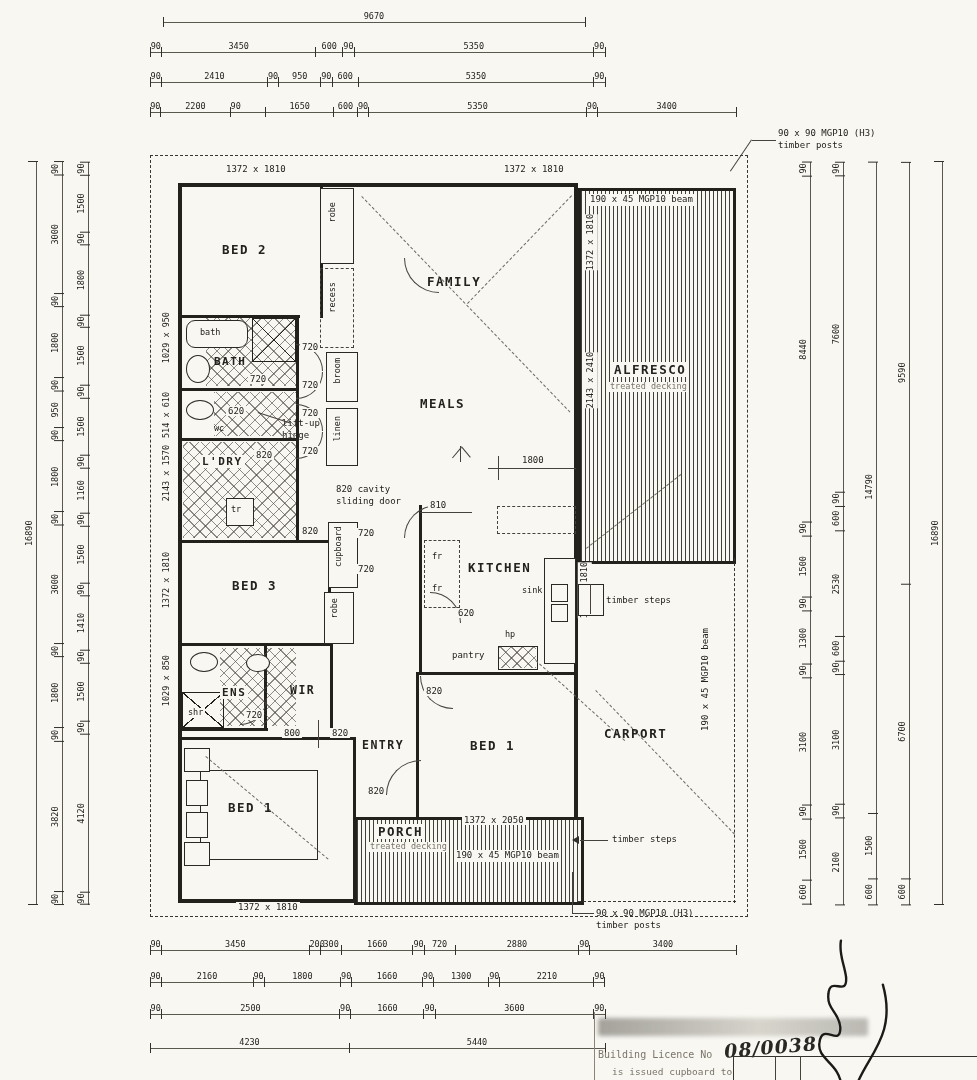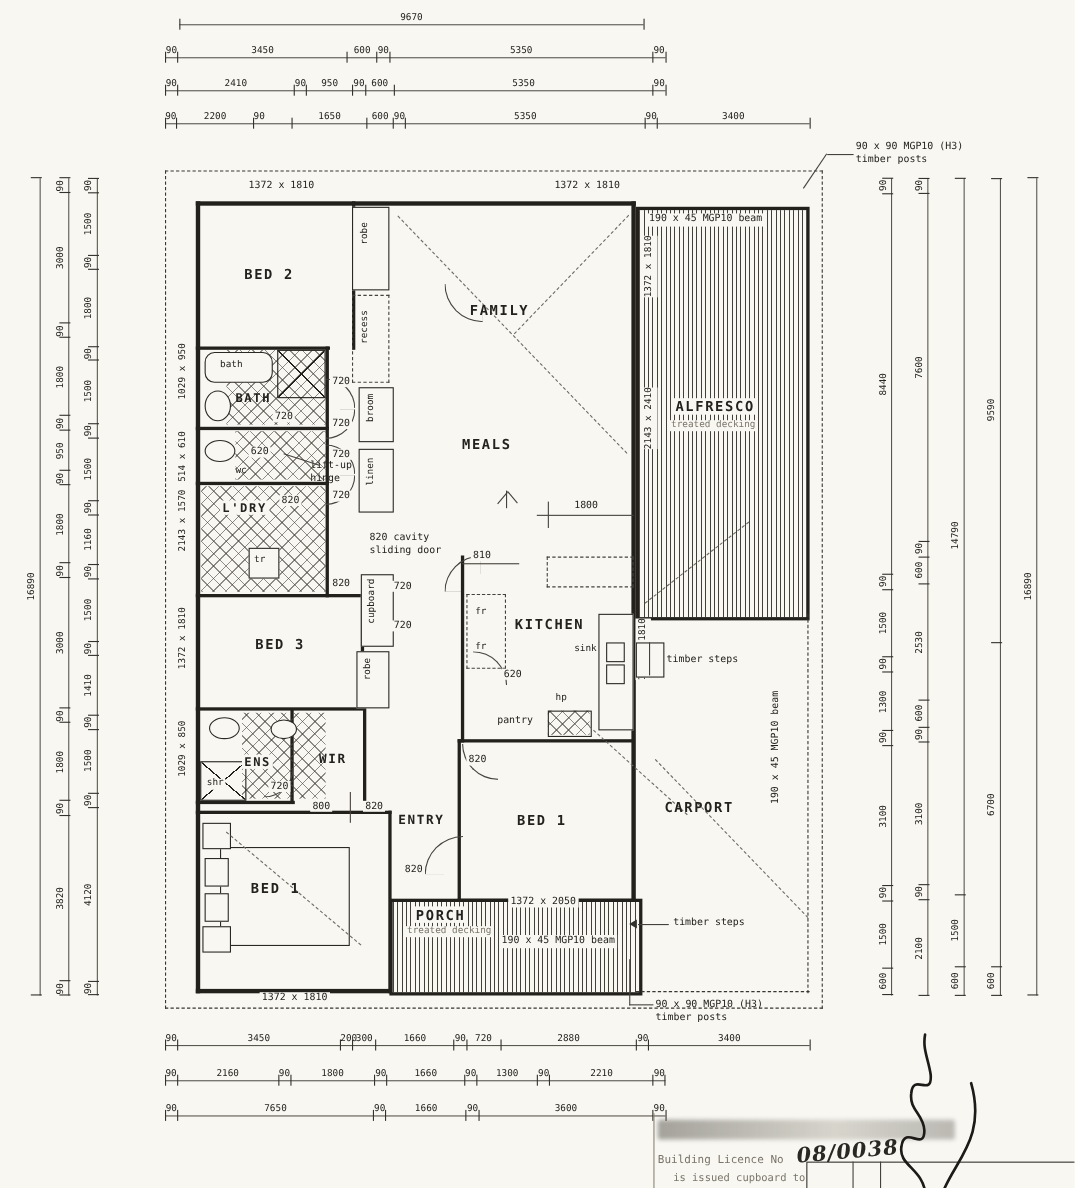--- a/index.html
+++ b/index.html
@@ -192,26 +192,30 @@
       <span class="dim" style="flex-grow: 260;">90</span>
       <span class="dim" style="flex-grow: 1660;">1660</span>
       <span class="dim" style="flex-grow: 260;">90</span>
       <span class="dim" style="flex-grow: 1300;">1300</span>
       <span class="dim" style="flex-grow: 260;">90</span>
       <span class="dim" style="flex-grow: 2210;">2210</span>
       <span class="dim" style="flex-grow: 260;">90</span>
     </div>
   <div class="hdim" style="left:150px;top:1002px;width:455px">
       <span class="dim" style="flex-grow: 260;">90</span>
-      <span class="dim" style="flex-grow: 4050;">7650</span>
+      <span class="dim" style="flex-grow: 4050;">2500</span>
       <span class="dim" style="flex-grow: 260;">90</span>
       <span class="dim" style="flex-grow: 1660;">1660</span>
       <span class="dim" style="flex-grow: 260;">90</span>
       <span class="dim" style="flex-grow: 3600;">3600</span>
       <span class="dim" style="flex-grow: 260;">90</span>
+    </div>
+  <div class="hdim" style="left:150px;top:1036px;width:455px">
+      <span class="dim" style="flex-grow: 4230;">4230</span>
+      <span class="dim" style="flex-grow: 5440;">5440</span>
     </div>
 
   <div class="bnd" style="left:150px;top:155px;width:596px;height:760px"></div>
 
   <div class="wall" style="left:178px;top:183px;width:400px;height:4px"></div>
   <div class="wall" style="left:178px;top:183px;width:4px;height:720px"></div>
   <div class="wall" style="left:178px;top:899px;width:178px;height:4px"></div>
   <div class="wall" style="left:574px;top:183px;width:4px;height:636px"></div>
 
   <div class="vhatch" style="left:578px;top:188px;width:152px;height:370px"></div>

